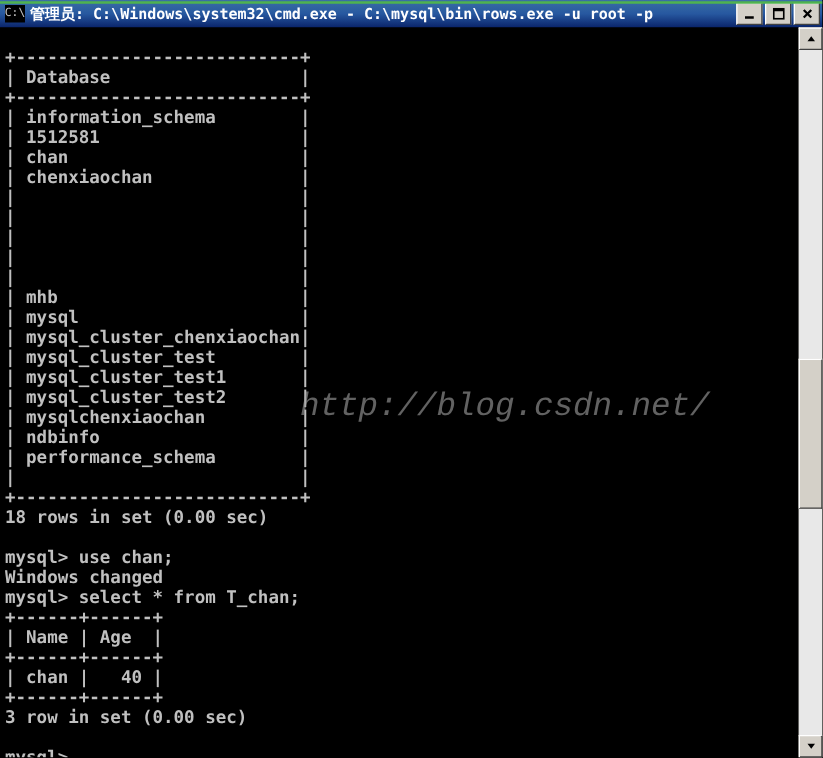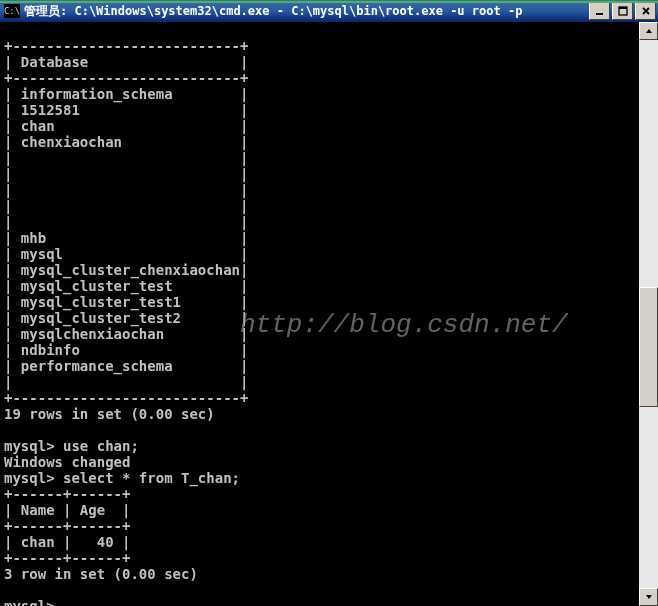--- a/index.html
+++ b/index.html
@@ -108,21 +108,21 @@
     }
   </style>
 </head>
 <body>
 
 <div class="green-border"></div>
 
 <div class="titlebar">
   <div class="titlebar-left">
     <span class="title-icon">C:\</span>
-    <span class="title-text">管理员: C:\Windows\system32\cmd.exe - C:\mysql\bin\root.exe  -u root -p</span>
+    <span class="title-text">管理员: C:\Windows\system32\cmd.exe - C:\mysql\bin\rows.exe  -u root -p</span>
   </div>
   <div class="window-controls">
     <div class="win-btn">
       <svg viewBox="0 0 10 10">
           <rect x="1" y="7" width="7" height="2" fill="#000"></rect>
         </svg>
     </div>
     <div class="win-btn">
       <svg viewBox="0 0 10 10">
           <rect x="1" y="1" width="8" height="8" fill="none" stroke="#000" stroke-width="1.3"></rect>
@@ -154,21 +154,21 @@
 | mysql                     |
 | mysql_cluster_chenxiaochan|
 | mysql_cluster_test        |
 | mysql_cluster_test1       |
 | mysql_cluster_test2       |
 | mysqlchenxiaochan         |
 | ndbinfo                   |
 | performance_schema        |
 |                           |
 </span><span>+---------------------------+</span>
-<span>19 rows in set (0.00 sec)</span>
+<span>18 rows in set (0.00 sec)</span>
 <span></span>
 <span>mysql&gt; use chan;</span>
 <span>Windows changed</span>
 <span>mysql&gt; select * from T_chan;</span>
 <span>+------+------+</span>
 <span>| Name | Age  |</span>
 <span>+------+------+</span>
 <span>| chan |   40 |</span>
 <span>+------+------+</span>
 <span>3 row in set (0.00 sec)</span>

